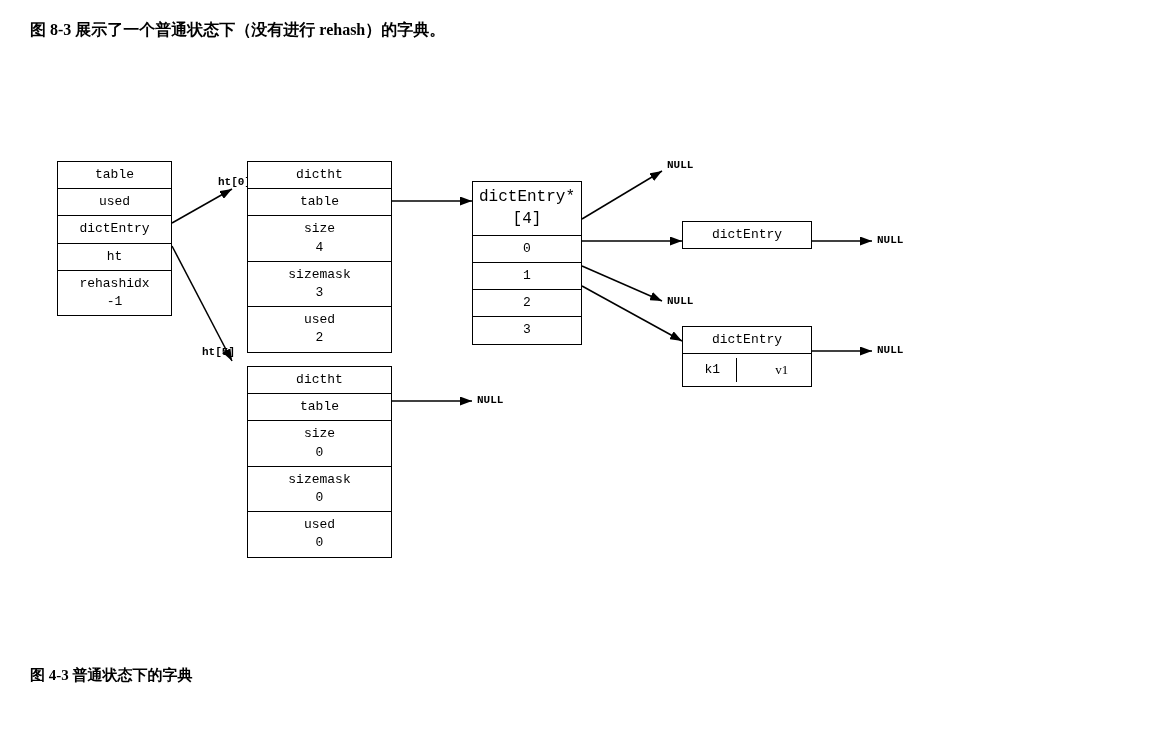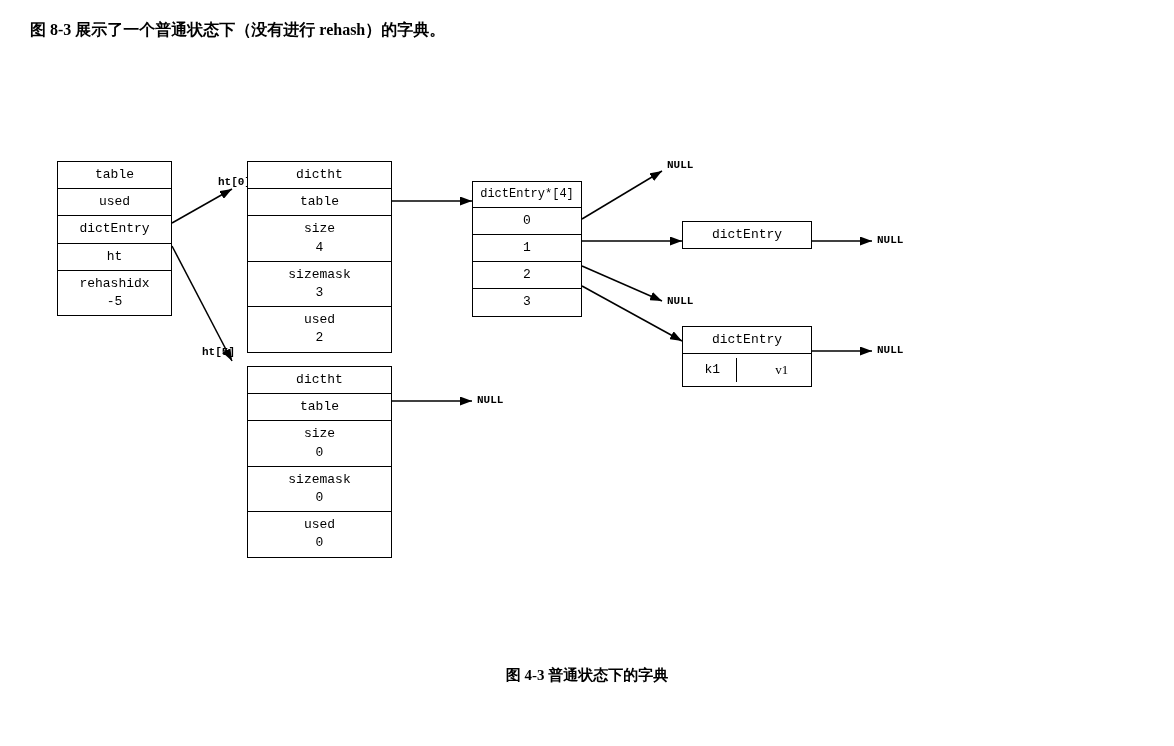--- a/index.html
+++ b/index.html
@@ -50,21 +50,21 @@
     svg.arrows {
       position: absolute;
       top: 0;
       left: 0;
       width: 100%;
       height: 100%;
       overflow: visible;
       pointer-events: none;
     }
     .caption {
-      text-align: center;
+      text-align: left;
       font-size: 15px;
       font-weight: bold;
       margin-top: 15px;
       font-family: "SimSun", serif;
     }
   </style>
 </head>
 <body>
 
 <p class="page-title">图 8-3 展示了一个普通状态下（没有进行 rehash）的字典。</p>
@@ -99,21 +99,21 @@
 
     <line x1="355" y1="330" x2="435" y2="330" stroke="#000" stroke-width="1.5" marker-end="url(#arrowhead)"></line>
   </svg>
 
   <div class="box" style="left:20px; top:90px; width:115px;">
     <div class="box-cell">table</div>
     <div class="box-cell">used</div>
     <div class="box-cell">dictEntry</div>
     <div class="box-cell">ht</div>
     <div class="box-cell" style="white-space:pre-line;">rehashidx
--5</div>
+-1</div>
   </div>
 
   <div class="label-text" style="left:181px; top:105px;">ht[0]</div>
 
   <div class="label-text" style="left:165px; top:275px;">ht[5]</div>
 
   <div class="box" style="left:210px; top:90px; width:145px;">
     <div class="box-cell">dictht</div>
     <div class="box-cell">table</div>
     <div class="box-cell" style="white-space:pre-line;">size
@@ -129,21 +129,21 @@
     <div class="box-cell">table</div>
     <div class="box-cell" style="white-space:pre-line;">size
 0</div>
     <div class="box-cell" style="white-space:pre-line;">sizemask
 0</div>
     <div class="box-cell" style="white-space:pre-line;">used
 0</div>
   </div>
 
   <div class="box" style="left:435px; top:110px; width:110px;">
-    <div class="box-cell" style="font-size:12px;">dictEntry*[4]</div>
+    <div class="box-cell" style="font-size:16px;">dictEntry*[4]</div>
     <div class="box-cell">0</div>
     <div class="box-cell">1</div>
     <div class="box-cell">2</div>
     <div class="box-cell">3</div>
   </div>
 
   <div class="label-text" style="left:630px; top:88px;">NULL</div>
 
   <div class="box" style="left:645px; top:150px; width:130px;">
     <div class="box-cell">dictEntry</div>

